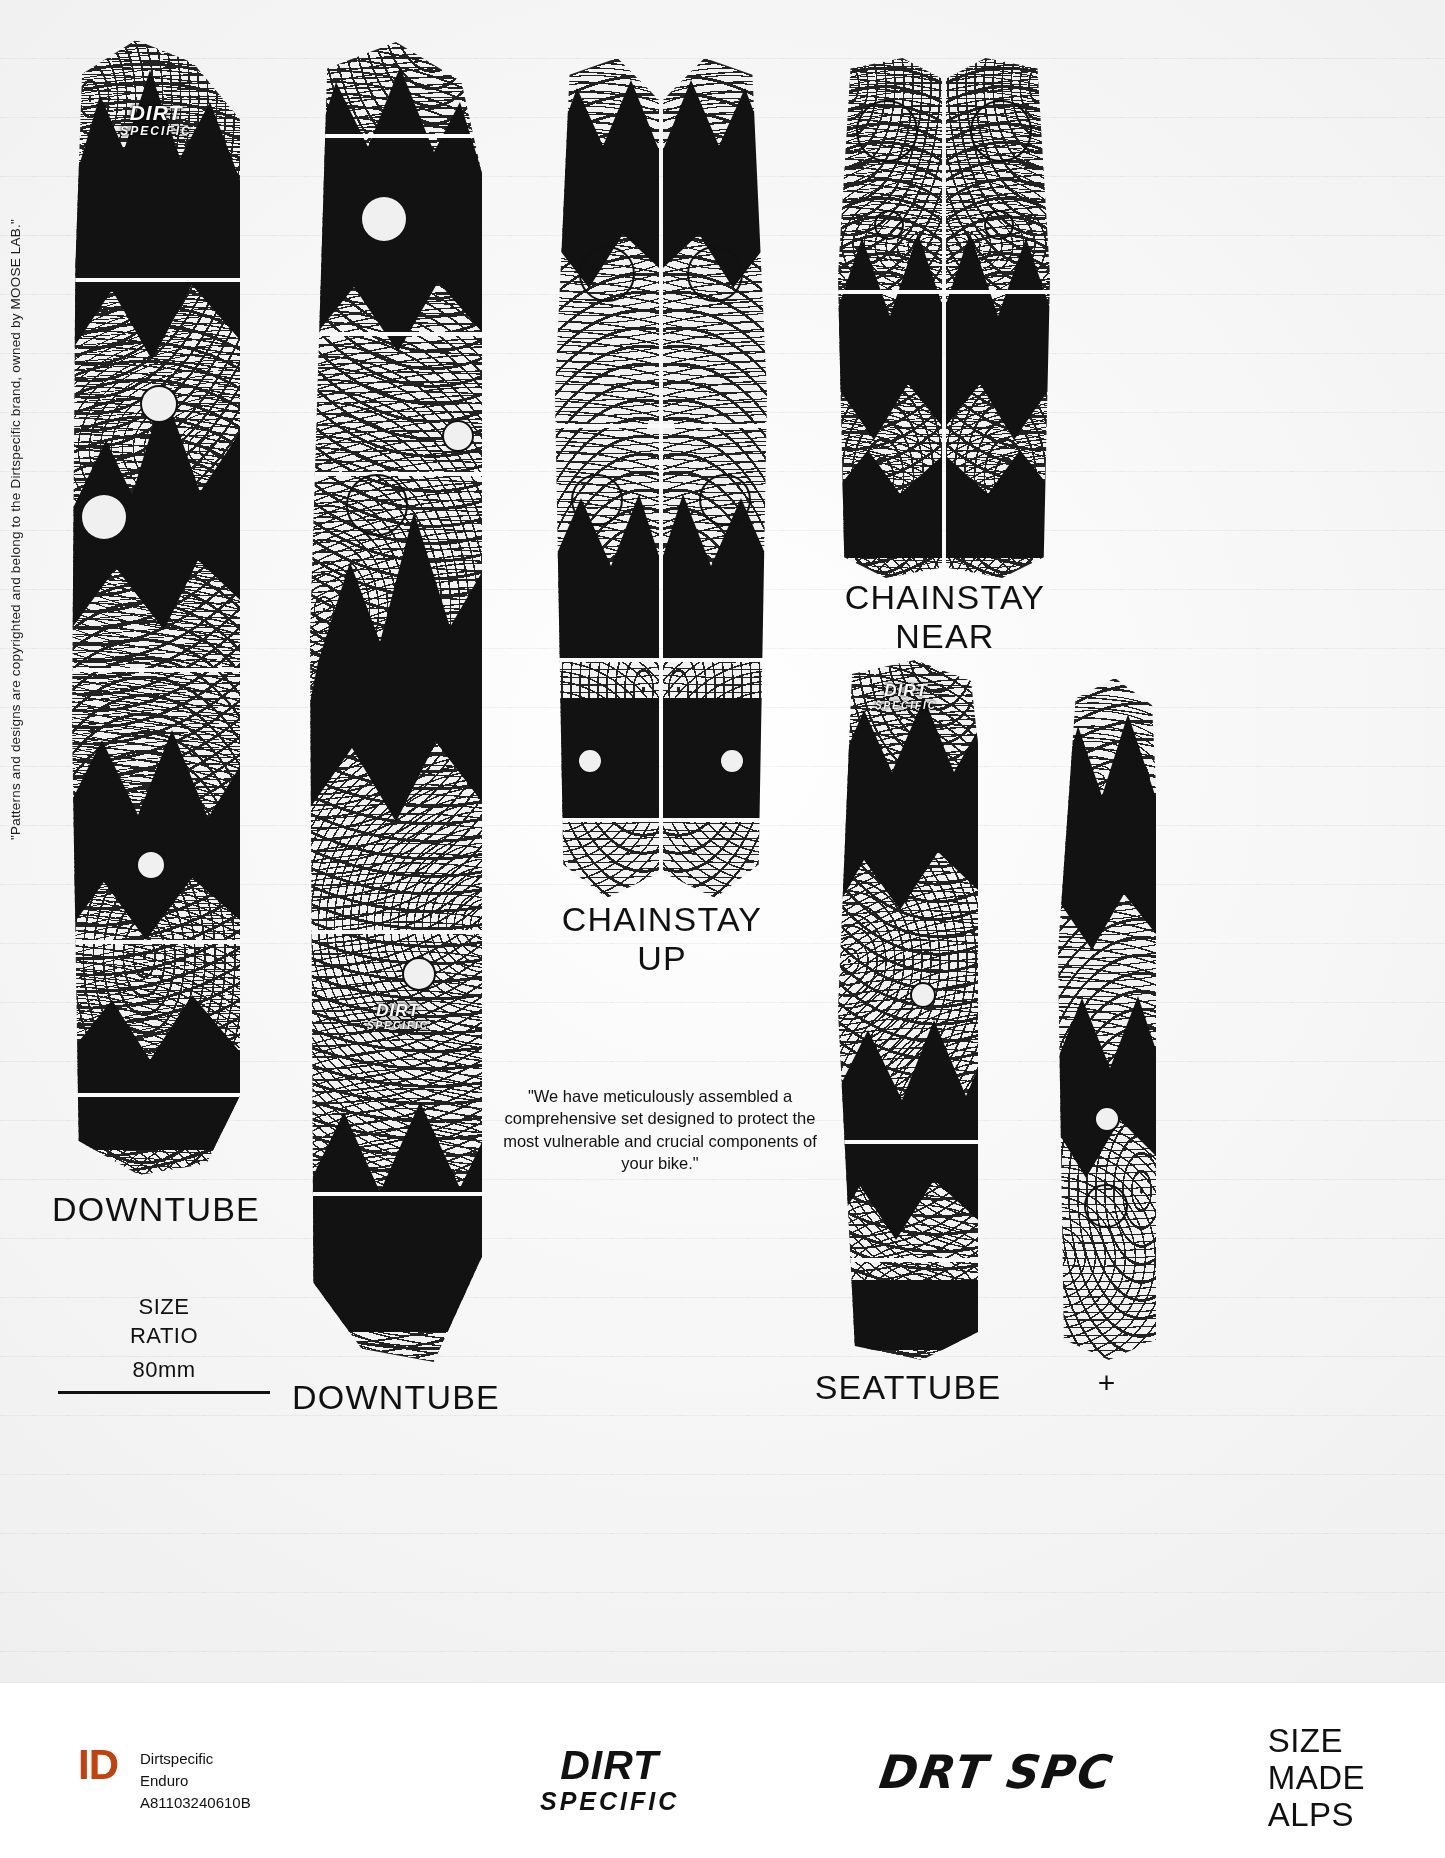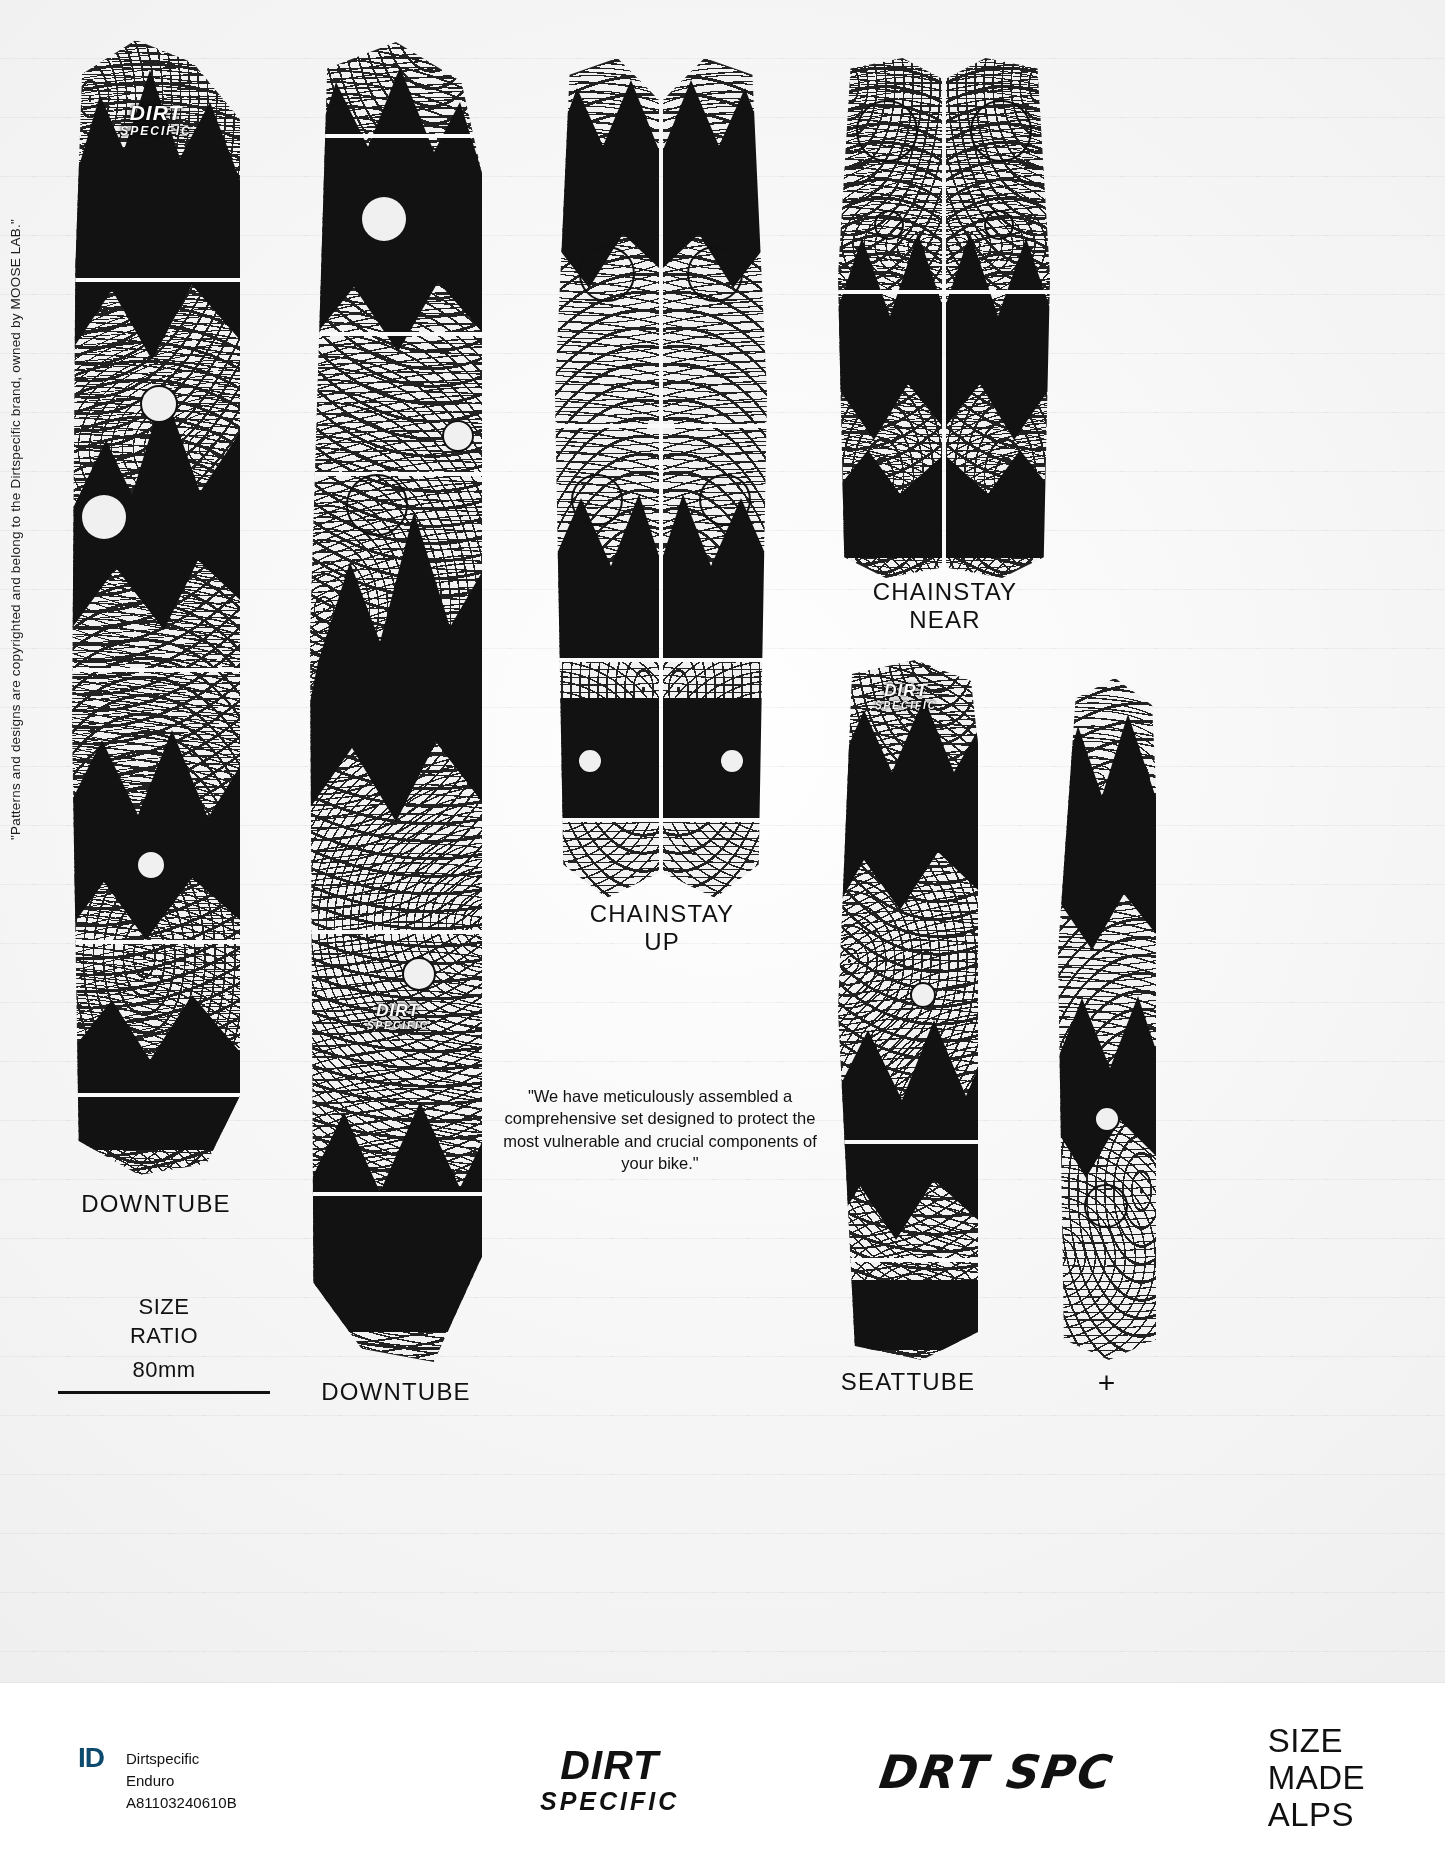--- a/index.html
+++ b/index.html
@@ -96,21 +96,21 @@
   }
   .brandmark .l1 { font-size: 21px; }
   .brandmark .l2 { font-size: 12px; letter-spacing: 2px; margin-top: 2px; }
   .brandmark.small .l1 { font-size: 17px; }
   .brandmark.small .l2 { font-size: 10px; }
 
   
   .caption {
     position: absolute;
     text-align: center;
-    font-size: 24px;
+    font-size: 34px;
     letter-spacing: 1.2px;
     color: #111;
     font-family: "Liberation Sans", sans-serif;
   }
   .caption.two-line { line-height: 1.15; }
 
   
   .size-ratio {
     position: absolute;
     text-align: center;
@@ -149,21 +149,21 @@
     left: 0; right: 0; bottom: 0;
     height: 176px;
     background: #fff;
     border-top: 1px solid #e6e6e6;
   }
   .footer-inner {
     position: relative;
     width: 100%; height: 100%;
   }
   .id-block { position: absolute; left: 78px; top: 62px; display: flex; align-items: flex-start; gap: 22px; }
-  .id-logo { font-size: 28px; font-weight: 700; letter-spacing: -1px; color: #0c4a6e; line-height: .95; }
+  .id-logo { font-size: 42px; font-weight: 700; letter-spacing: -1px; color: #c2410c; line-height: .95; }
   .id-text { font-size: 15px; line-height: 1.45; color: #111; padding-top: 3px; }
 
   .dirt-logo {
     position: absolute; left: 540px; top: 62px;
     text-align: center; color: #111; font-style: italic; font-weight: 700;
     line-height: 1;
   }
   .dirt-logo .l1 { font-size: 41px; letter-spacing: 1px; }
   .dirt-logo .l2 { font-size: 25px; letter-spacing: 3px; margin-top: 3px; }
 

